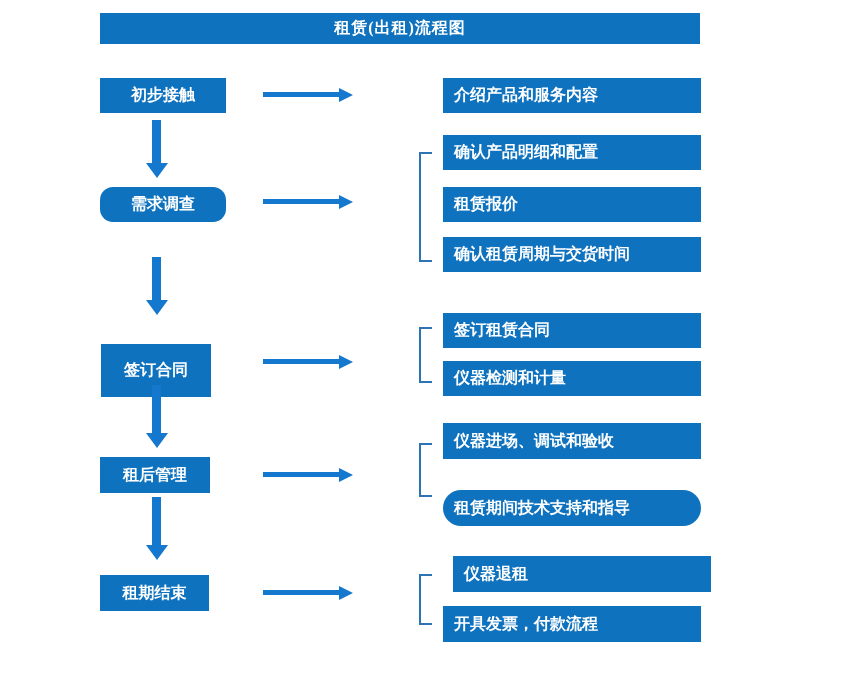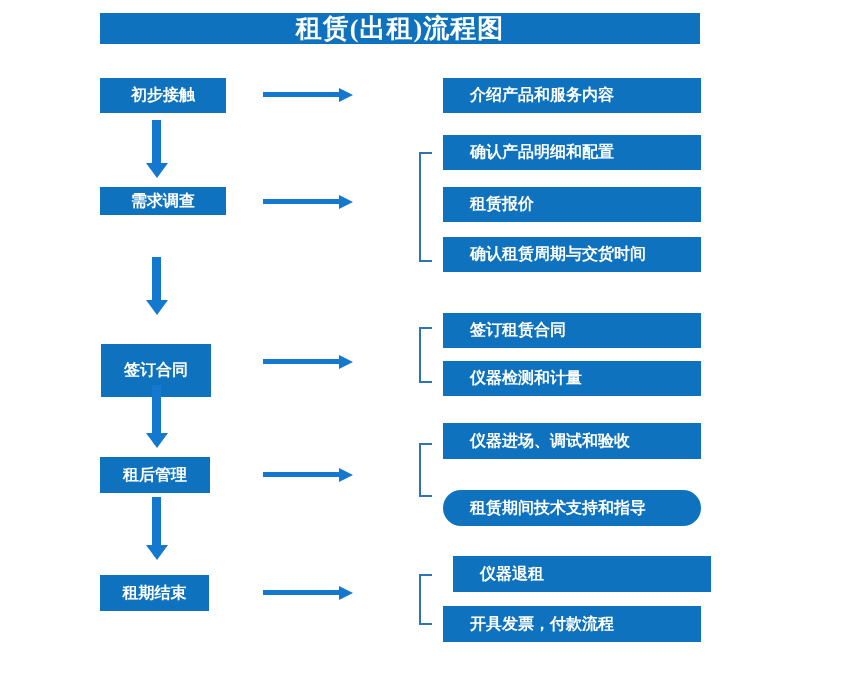--- a/index.html
+++ b/index.html
@@ -10,30 +10,30 @@
     overflow: hidden;
   }
   .canvas { position: relative; width: 844px; height: 688px; background: var(--background, #fff); }
 
   .titlebar {
     position: absolute; left: 100px; top: 13px; width: 600px; height: 31px;
     background: var(--box, #0e72be);
     display: flex; align-items: center; justify-content: center;
   }
   .titlebar span {
-    color: var(--text, #fff); font-size: 26px; font-weight: bold; letter-spacing: 1px;
+    color: var(--text, #fff); font-size: 16px; font-weight: bold; letter-spacing: 1px;
   }
 
   .box {
     position: absolute; background: var(--box, #0e72be);
     color: var(--text, #fff); font-weight: bold; font-size: 16px;
     display: flex; align-items: center; white-space: nowrap;
   }
   .box.step { justify-content: center; }
-  .box.detail { left: 443px; width: 258px; height: 35px; padding-left: 27px; box-sizing: border-box; }
+  .box.detail { left: 443px; width: 258px; height: 35px; padding-left: 11px; box-sizing: border-box; }
 
   
   .varrow { position: absolute; width: 22px; left: 146px; }
   .varrow::before {
     content: ""; position: absolute; left: 6px; top: 0; bottom: 14px; width: 9px;
     background: var(--arrow, #1478ce);
   }
   .varrow::after {
     content: ""; position: absolute; left: 0; bottom: 0; width: 0; height: 0;
     border-left: 11px solid transparent; border-right: 11px solid transparent;
@@ -63,21 +63,21 @@
 </head>
 <body>
 
 <div class="canvas">
 
   <div class="titlebar">
     <span>租赁(出租)流程图</span>
   </div>
 
   <div class="box step" style="left:100px; top:78px; width:126px; height:35px;">初步接触</div>
-  <div class="box step" style="left:100px; top:187px; width:126px; height:28px;">需求调查</div>
+  <div class="box step" style="left:100px; top:187px; width:126px; height:35px;border-radius:13px;">需求调查</div>
   <div class="box step" style="left:101px; top:344px; width:110px; height:53px;">签订合同</div>
   <div class="box step" style="left:100px; top:457px; width:110px; height:36px;">租后管理</div>
   <div class="box step" style="left:100px; top:575px; width:109px; height:36px;">租期结束</div>
 
   <div class="varrow" style="top:120px; height:58px;"></div>
   <div class="varrow" style="top:257px; height:58px;"></div>
   <div class="varrow" style="top:385px; height:63px;"></div>
   <div class="varrow" style="top:497px; height:63px;"></div>
 
   <div class="harrow" style="top:88px;"></div>

